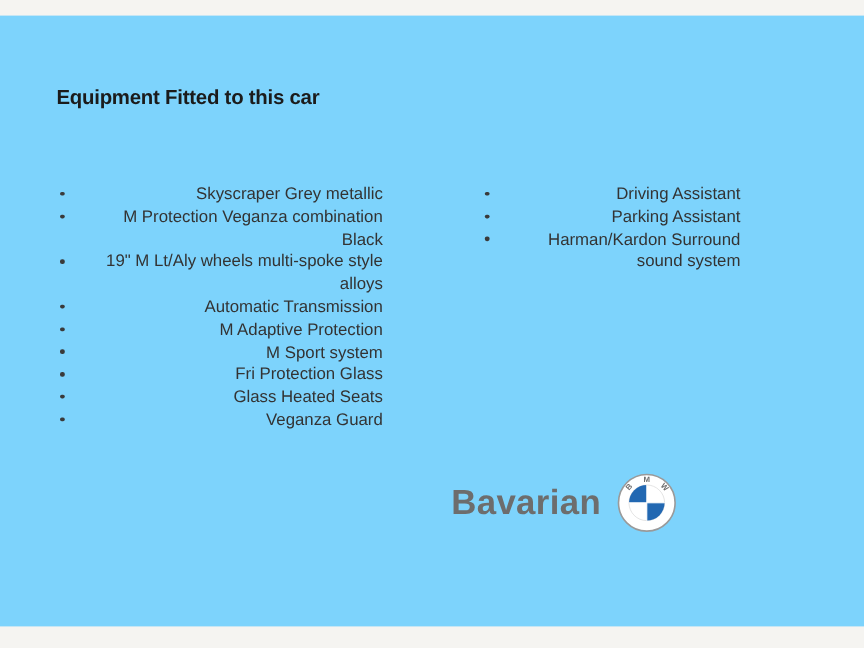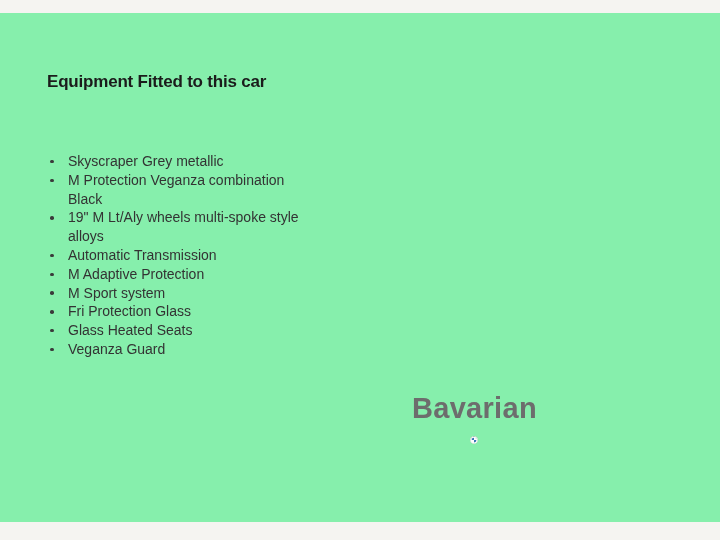--- a/index.html
+++ b/index.html
@@ -10,21 +10,22 @@
     overflow: hidden;
     background: #f5f4f1;
     font-family: "Liberation Sans", sans-serif;
   }
   .card {
     position: absolute;
     top: 13px;
     left: 0;
     width: 720px;
     height: 509px;
-    background: #86efac;
+    background: #7dd3fc;
+    text-align: right;
   }
   .title {
     position: absolute;
     left: 47px;
     top: 59px;
     margin: 0;
     font-size: 17px;
     font-weight: 700;
     letter-spacing: -0.2px;
     color: #1b1b1b;
@@ -50,27 +51,26 @@
     position: absolute;
     left: 1px;
     top: 7.8px;
     width: 3.5px;
     height: 3.5px;
     border-radius: 50%;
     background: #3a3a3a;
   }
   .logo-row {
     position: absolute;
-    left: 412px;
+    left: 376px;
     top: 381px;
     height: 50px;
     display: flex;
     align-items: center;
     gap: 13px;
-    flex-direction: column;
   }
   .dealer-name {
     font-size: 29px;
     font-weight: 700;
     letter-spacing: 0.3px;
     color: #6d6d6d;
     line-height: 1;
   }
   .roundel { display: block; }
   .roundel text {
@@ -94,20 +94,25 @@
       <li>M Protection Veganza combination Black</li>
       <li>19" M Lt/Aly wheels multi-spoke style alloys</li>
       <li>Automatic Transmission</li>
       <li>M Adaptive Protection</li>
       <li>M Sport system</li>
       <li>Fri Protection Glass</li>
       <li>Glass Heated Seats</li>
       <li>Veganza Guard</li>
     </ul>
 
+  <ul class="eq-list right">
+      <li>Driving Assistant</li>
+      <li>Parking Assistant</li>
+      <li>Harman/Kardon Surround sound system</li>
+    </ul>
 
   <div class="logo-row">
     <span class="dealer-name">Bavarian</span>
     <svg class="roundel" viewBox="0 0 96 96" width="50" height="50" aria-hidden="true">
 
       <circle cx="48" cy="48" r="45.3" fill="#ffffff" stroke="#9a9a9a" stroke-width="2.6"></circle>
 
       <circle cx="48" cy="48" r="28.5" fill="#ffffff" stroke="#c9c9c9" stroke-width="0.8"></circle>
       <path d="M48 19.5 A28.5 28.5 0 0 0 19.5 48 L48 48 Z" fill="#2268b2"></path>
       <path d="M48 76.5 A28.5 28.5 0 0 0 76.5 48 L48 48 Z" fill="#2268b2"></path>

